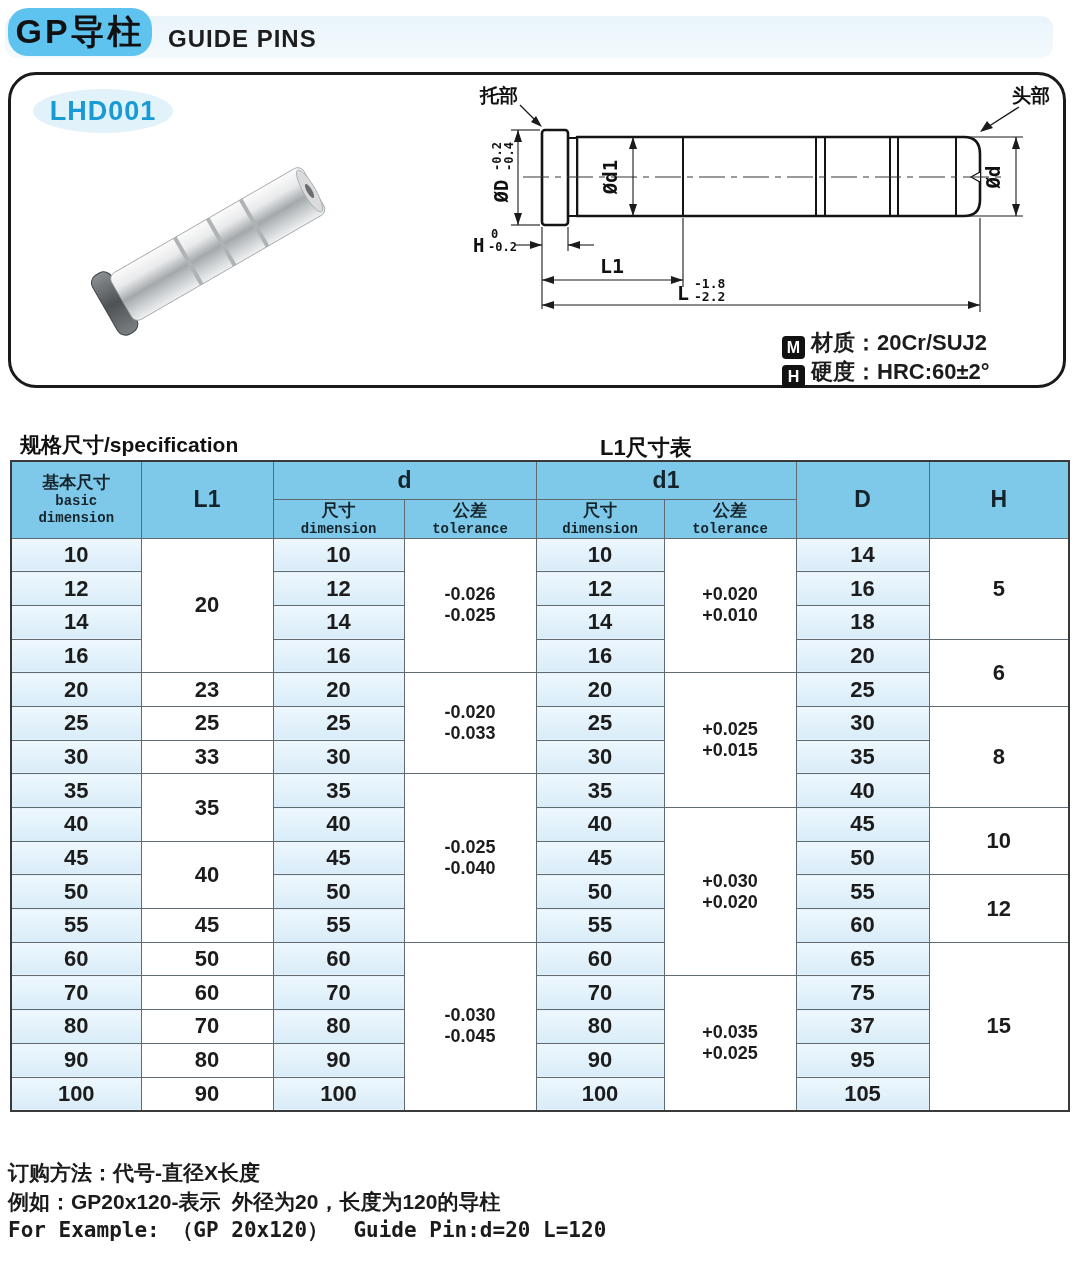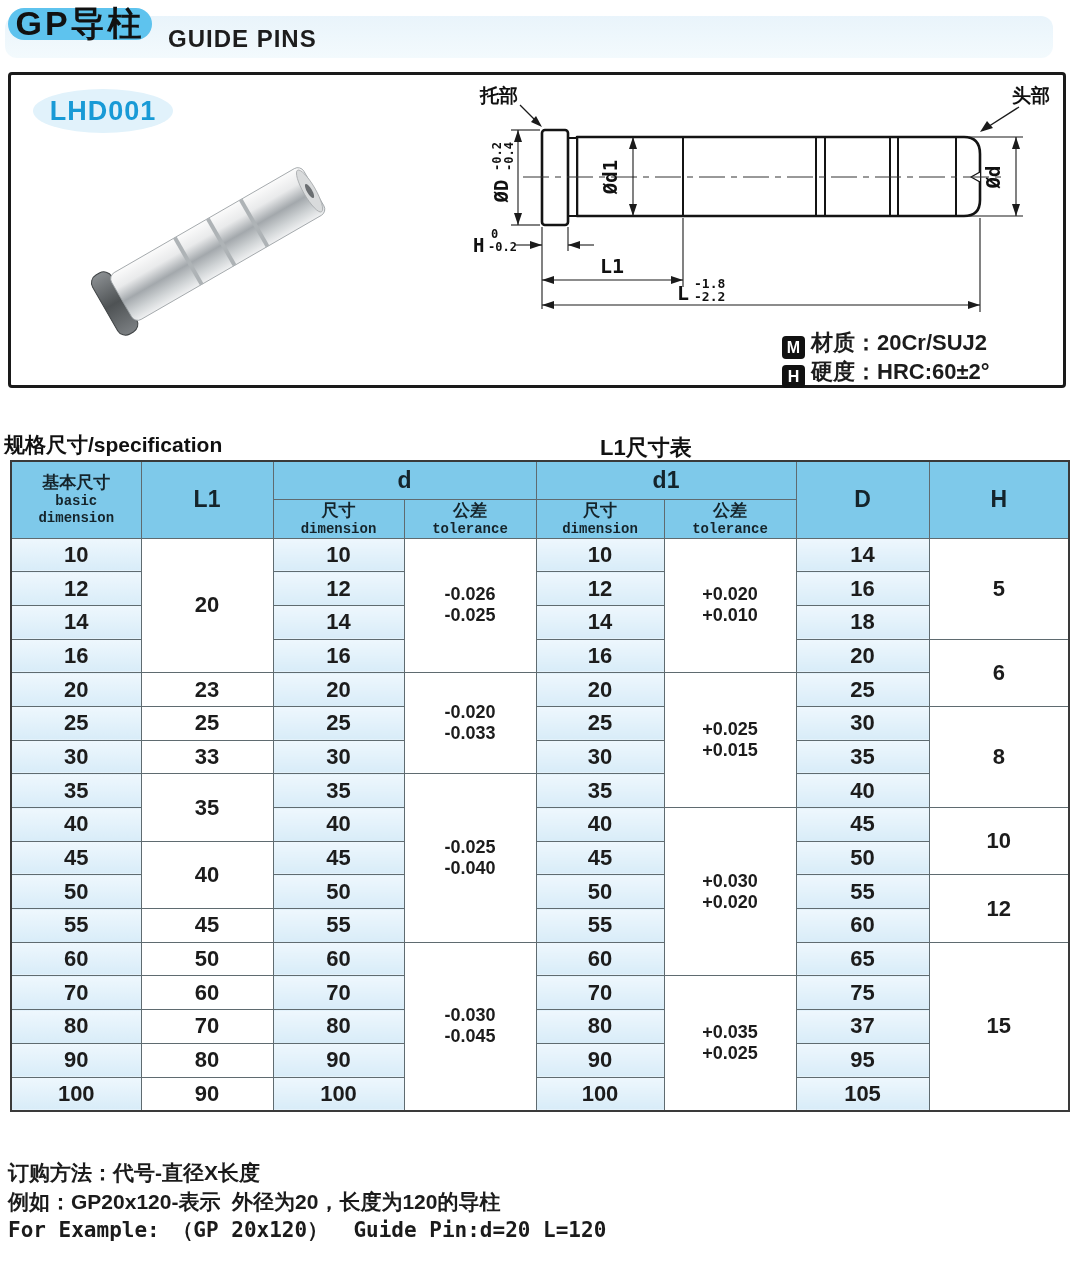--- a/index.html
+++ b/index.html
@@ -3,40 +3,40 @@
 <meta charset="utf-8">
 <style>
   * { margin:0; padding:0; box-sizing:border-box; }
   html,body { background:#fff; }
   body { font-family:"Liberation Sans", sans-serif; }
   #page { position:relative; width:1080px; height:1280px; background:#fff; overflow:hidden; }
 
   
   .header-bar { position:absolute; left:5px; top:16px; width:1048px; height:42px;
     background:linear-gradient(180deg,#e9f4fb 0%,#f3fafd 100%); border-radius:12px; }
-  .badge { position:absolute; left:8px; top:8px; width:144px; height:32px;
+  .badge { position:absolute; left:8px; top:8px; width:144px; height:48px;
     background:#5ec3ee; border-radius:20px; display:flex; align-items:center; justify-content:center;
     font-size:34px; font-weight:bold; color:#111; letter-spacing:3px; }
   .header-title { position:absolute; left:168px; top:25px; font-size:24px; font-weight:bold; color:#1d1d1d; letter-spacing:1px;text-align:right; }
 
   
   .draw-box { position:absolute; left:8px; top:72px; width:1058px; height:316px;
-    border:3px solid #1a1a1a; border-radius:4px; background:#fff; }
+    border:3px solid #1a1a1a; border-radius:28px; background:#fff; }
   .part-code { position:absolute; left:22px; top:14px; width:140px; height:44px;
     background:#e1f2fb; border-radius:50%; display:flex; align-items:center; justify-content:center;
     font-size:27px; font-weight:bold; color:#189ad6; letter-spacing:1px; }
   .draw-svg { position:absolute; left:0; top:0; width:1058px; height:316px; }
   .mat-line { position:absolute; left:747px; font-size:22px; font-weight:bold; color:#1c1c1c; white-space:nowrap;padding-left:24px; }
   .mat-line.m1 { top:253px; }
   .mat-line.m2 { top:282px; }
   .sq-icon { display:inline-block; width:23px; height:23px; background:#111; color:#fff; border-radius:4px;
     text-align:center; line-height:23px; font-size:16px; font-weight:bold; vertical-align:-3px; margin-right:6px; }
 
   
-  .spec-title { position:absolute; left:4px; top:431px; font-size:21px; font-weight:bold; color:#111; }
+  .spec-title { position:absolute; left:20px; top:431px; font-size:21px; font-weight:bold; color:#111; }
   .l1-title { position:absolute; left:600px; top:433px; font-size:22px; font-weight:bold; color:#111; }
 
   
   table.spec { position:absolute; left:10px; top:460px; width:1058px; border-collapse:collapse;
     table-layout:fixed; border:2px solid #3a3a3a; }
   table.spec th, table.spec td { border:1px solid #5f6b70; text-align:center; vertical-align:middle; padding:0; }
   table.spec thead th { background:#7ec9ea; color:#15242b; }
   th .h-cn { display:block; font-size:17px; font-weight:bold; line-height:21px; }
   th .h-en { display:block; font-size:14px; font-weight:bold; line-height:17px;font-family:Liberation Mono, monospace; }
   th.big { font-size:23px; font-weight:bold; }

